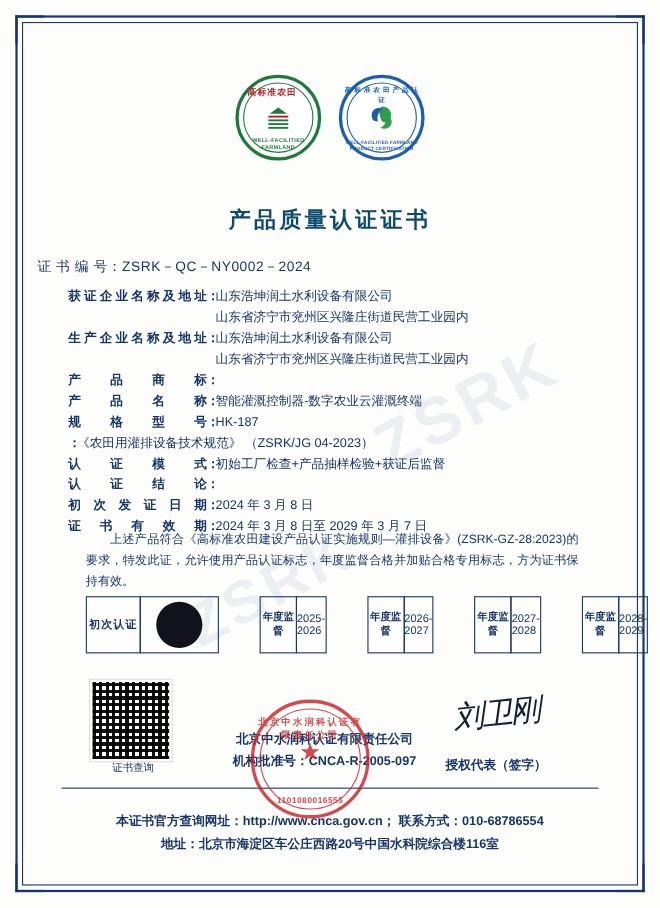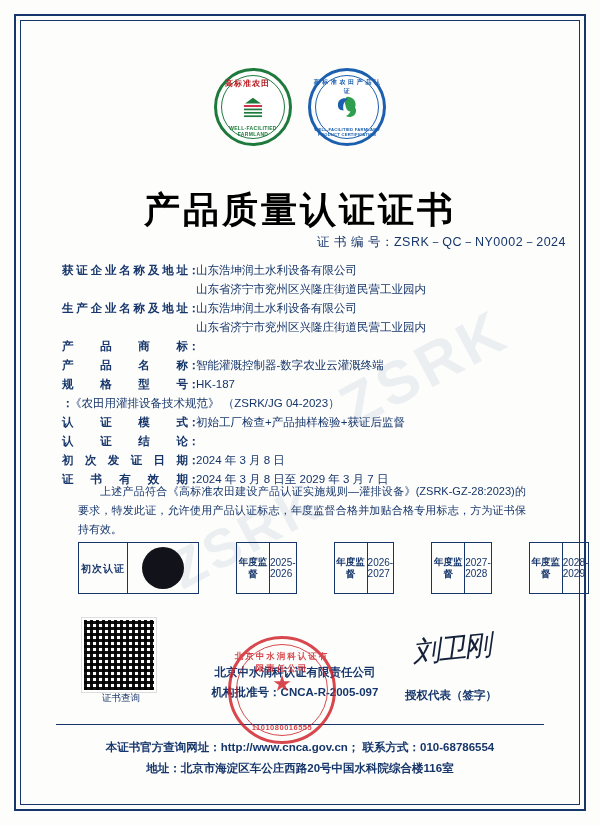--- a/index.html
+++ b/index.html
@@ -147,31 +147,31 @@
     font-weight: bold;
     letter-spacing: 0.2px;
   }
 
   .title {
     position: absolute;
     top: 152px;
     left: 0; right: 0;
     text-align: center;
     font-family: "DejaVu Sans", sans-serif;
-    font-size: 36px;
-    font-weight: bold;
-    color: #000000;
+    font-size: 20px;
+    font-weight: bold;
+    color: #0c4a6e;
     letter-spacing: 3px;
   }
 
   .cert-no {
     position: absolute;
     top: 200px;
     left: 0; right: 0;
-    text-align: right;
+    text-align: left;
     font-size: 12.5px;
     color: #16366b;
     letter-spacing: 0.5px;
   }
 
   .fields {
     position: absolute;
     top: 228px;
     left: 28px;
     right: 24px;
@@ -400,21 +400,21 @@
     font-size: 11.5px;
     color: #16366b;
     font-weight: bold;
   }
 
   .footer {
     position: absolute;
     left: 22px; right: 22px;
     bottom: 12px;
     border-top: 1.5px solid #16366b;
-    padding-top: 12px;
+    padding-top: 20px;
     text-align: center;
     font-size: 11.5px;
     line-height: 21px;
     color: #16366b;
     font-weight: bold;
   }
 </style>
 </head>
 <body>
 

